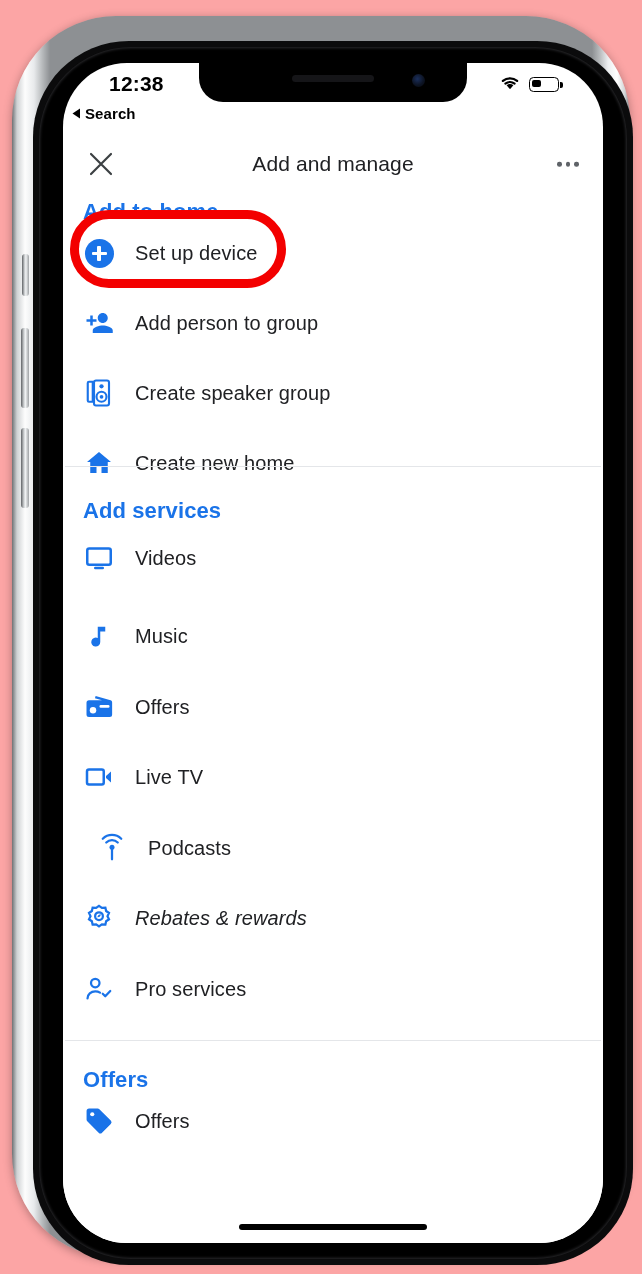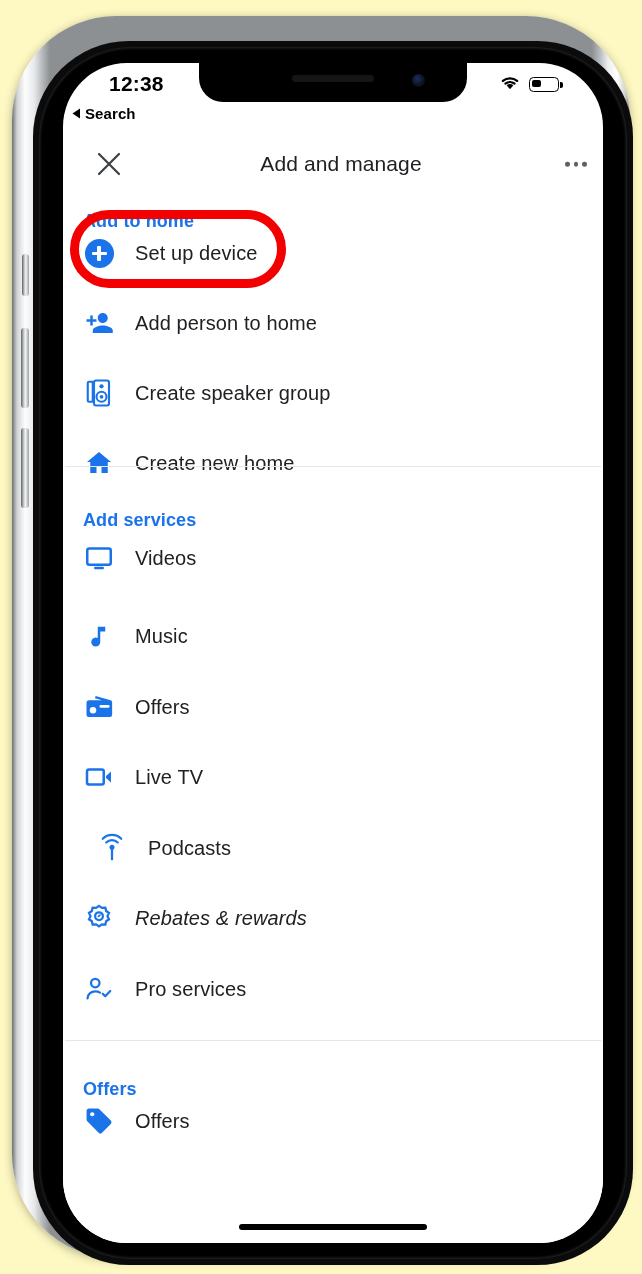--- a/index.html
+++ b/index.html
@@ -4,21 +4,21 @@
 <style>
   * { box-sizing: border-box; margin: 0; padding: 0; }
   html, body {
     width: 642px; height: 1274px;
     background: #ffffff;
     font-family: "Liberation Sans", sans-serif;
     overflow: hidden;
   }
 
   
-  .stage { position: relative; width: 642px; height: 1274px; background:#fef9c3; }
+  .stage { position: relative; width: 642px; height: 1274px; background:#fca5a5; }
 
   .phone-outer {
     position: absolute;
     left: 12px; top: 16px;
     width: 618px; height: 1242px;
     border-radius: 104px;
     background: linear-gradient(90deg,
         #6e7174 0px, #cfd2d4 5px, #fdfdfd 13px, #e8eaec 22px,
         #b9bcbe 30px, #8d9093 38px,
         #8d9093 calc(100% - 38px), #b9bcbe calc(100% - 30px),
@@ -102,21 +102,21 @@
     content:""; position: absolute; right: -4.5px; top: 4px;
     width: 2.6px; height: 6px; border-radius: 0 2px 2px 0; background:#000;
   }
   .battery-fill {
     position: absolute; left: 1.8px; top: 1.8px;
     width: 9px; height: 7.6px; border-radius: 2px; background:#000;
   }
 
   
   .appbar {
-    position: absolute; top: 72px; left: 8px; width: 540px; height: 58px;
+    position: absolute; top: 72px; left: 0; width: 540px; height: 58px;
     display: flex; align-items: center; z-index: 20; background:#fff;
   }
   .appbar-close {
     position: absolute; left: 22px; top: 50%; transform: translateY(-50%);
     width: 32px; height: 32px; display:flex; align-items:center; justify-content:center;
   }
   .appbar-title {
     position: absolute; left: 0; width: 540px; text-align: center;
     font-size: 21px; color: #202124; letter-spacing: .1px;
   }
@@ -125,24 +125,23 @@
     display: flex; gap: 4px; align-items:center; padding: 8px 2px;
   }
   .appbar-more i { width: 4.6px; height: 4.6px; border-radius:50%; background:#5f6368; display:block; }
 
   
   .content {
     position: absolute; top: 130px; left: 0;
     width: 540px; height: 1050px; background:#fff;
   }
   .section-title {
-    color: #1a73e8; font-size: 18px; font-weight: 600;
+    color: #1a73e8; font-size: 22px; font-weight: 600;
     letter-spacing: .1px;
     padding-left: 20px;
-    margin-top: 12px;
   }
   .sec-addhome  { position:absolute; top: 6px;   }
   .sec-services { position:absolute; top: 305px; }
   .sec-offers   { position:absolute; top: 874px; }
 
   .divider {
     position: absolute; left: 2px; width: 536px; height: 1px;
     background: #e4e6e9;
   }
   .div-1 { top: 273px; }
@@ -275,21 +274,21 @@
         </div>
         <div class="annot-ellipse"></div>
 
         <div class="row r-person">
           <span class="row-icon">
             <svg width="30" height="30" viewBox="0 0 24 24" fill="#1a73e8">
               <path d="M15 12c2.21 0 4-1.79 4-4s-1.79-4-4-4-4 1.79-4 4 1.79 4 4 4zm0 2c-2.67 0-8 1.34-8 4v2h16v-2c0-2.66-5.33-4-8-4z"></path>
               <path d="M5 6v3H2v2h3v3h2v-3h3V9H7V6H5z"></path>
             </svg>
           </span>
-          <span class="row-label">Add person to home</span>
+          <span class="row-label">Add person to group</span>
         </div>
 
         <div class="row r-speaker">
           <span class="row-icon">
             <svg width="30" height="30" viewBox="0 0 24 24" fill="none" stroke="#1a73e8" stroke-width="1.7">
               <path d="M4 3h3v16H4a1 1 0 0 1-1-1V4a1 1 0 0 1 1-1z"></path>
               <rect x="8" y="2" width="12" height="20" rx="1.6"></rect>
               <circle cx="14" cy="6.6" r="1.7" fill="#1a73e8" stroke="none"></circle>
               <circle cx="14" cy="15" r="4"></circle>
               <circle cx="14" cy="15" r="1.5" fill="#1a73e8" stroke="none"></circle>

